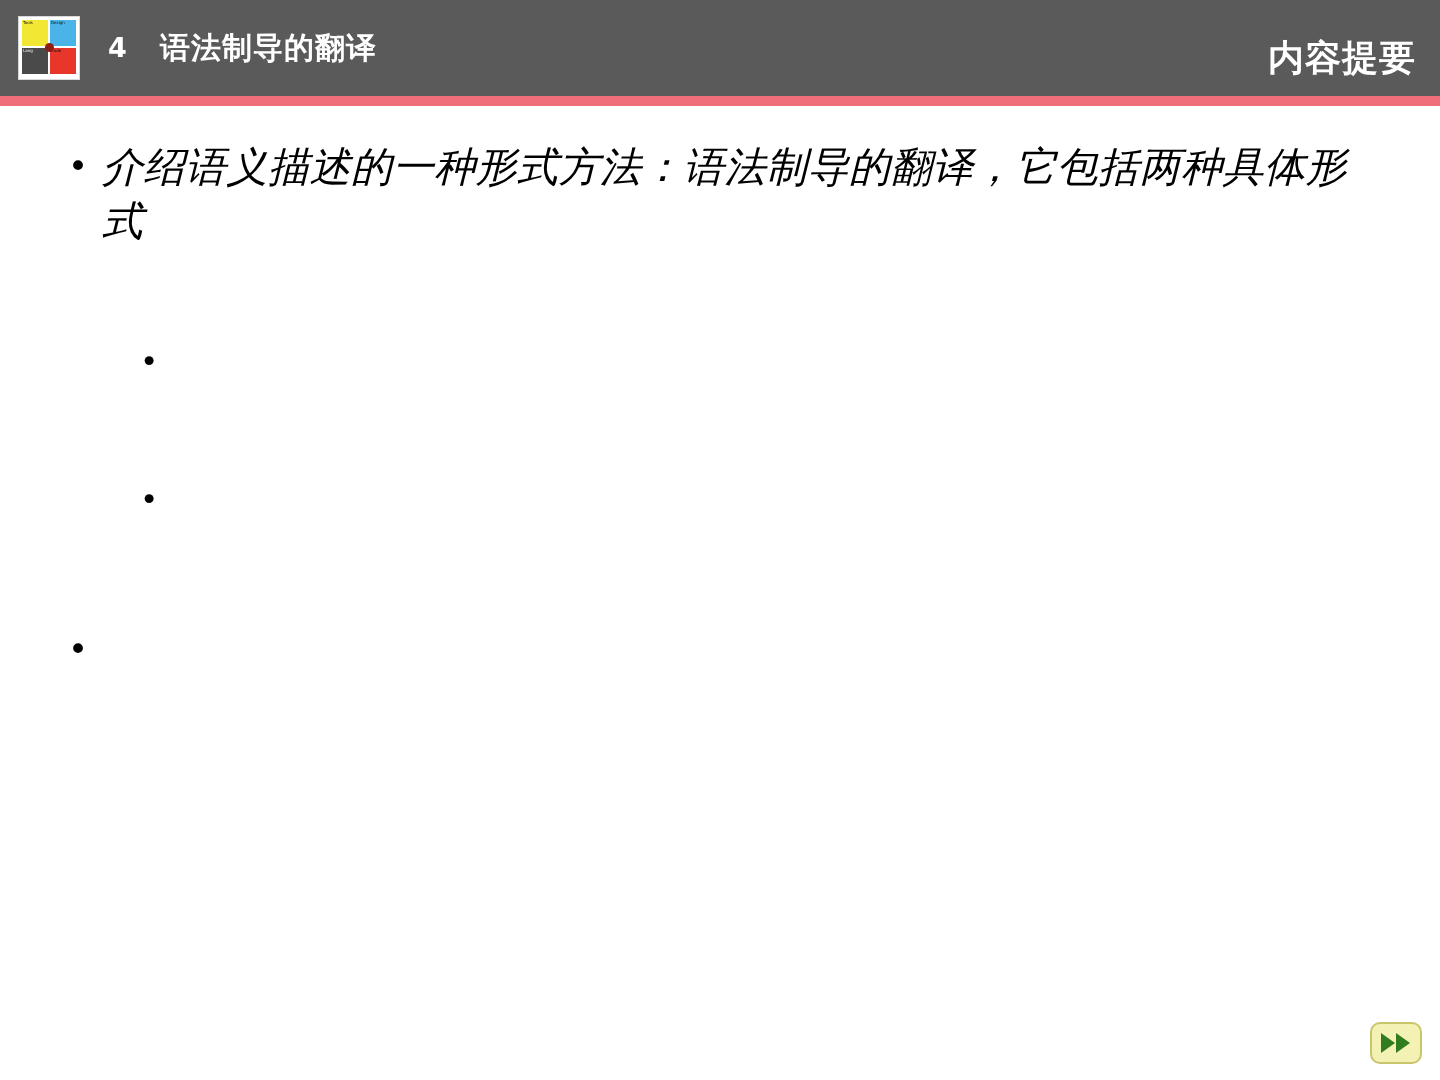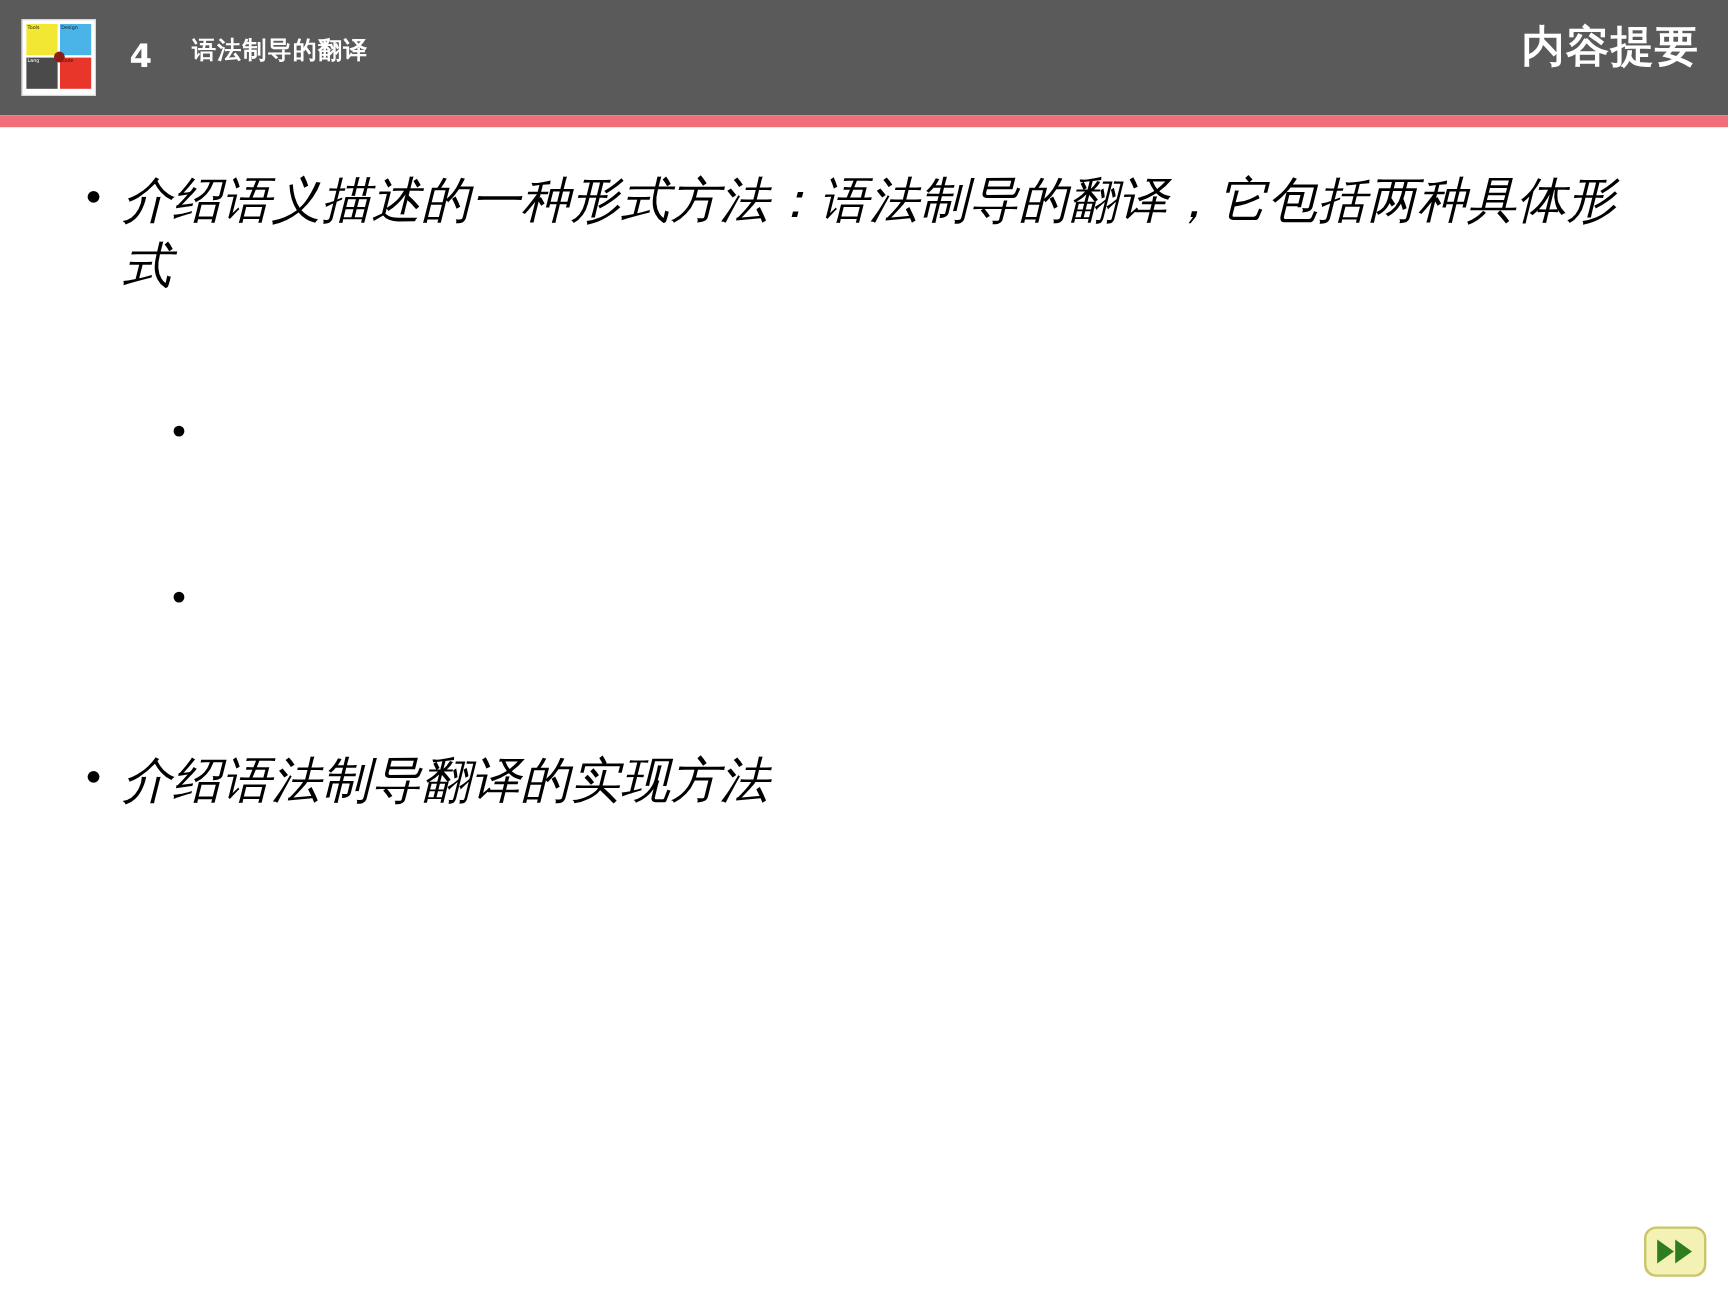--- a/index.html
+++ b/index.html
@@ -76,28 +76,28 @@
     color: #ffffff;
     font-size: 27px;
     font-weight: bold;
     letter-spacing: 0px;
   }
   .header-title {
     position: absolute;
     left: 160px;
     top: 28px;
     color: #ffffff;
-    font-size: 20px;
+    font-size: 30px;
     font-weight: bold;
     letter-spacing: 1px;
   }
   .header-right {
     position: absolute;
     right: 24px;
-    top: 15px;
+    top: 34px;
     color: #ffffff;
     font-size: 36px;
     font-weight: bold;
     letter-spacing: 1px;
   }
 
   
   .slide-body {
     position: absolute;
     top: 106px;
@@ -192,21 +192,20 @@
   <div class="bullet-l2" id="b2">
     <span class="marker">•</span>
   </div>
 
   <div class="bullet-l2" id="b3">
     <span class="marker">•</span>
   </div>
 
   <div class="bullet-l1" id="b4">
     <span class="marker">•</span>
-    <span class="text">介绍语法制导翻译的实现方法</span>
   </div>
 
 </div>
 
 <div class="next-button">
   <span>
     <svg width="34" height="24" viewBox="0 0 34 24" aria-hidden="true">
       <polygon points="2,2 16,12 2,22" fill="#2f7d1f"></polygon>
       <polygon points="17,2 31,12 17,22" fill="#2f7d1f"></polygon>
     </svg>

